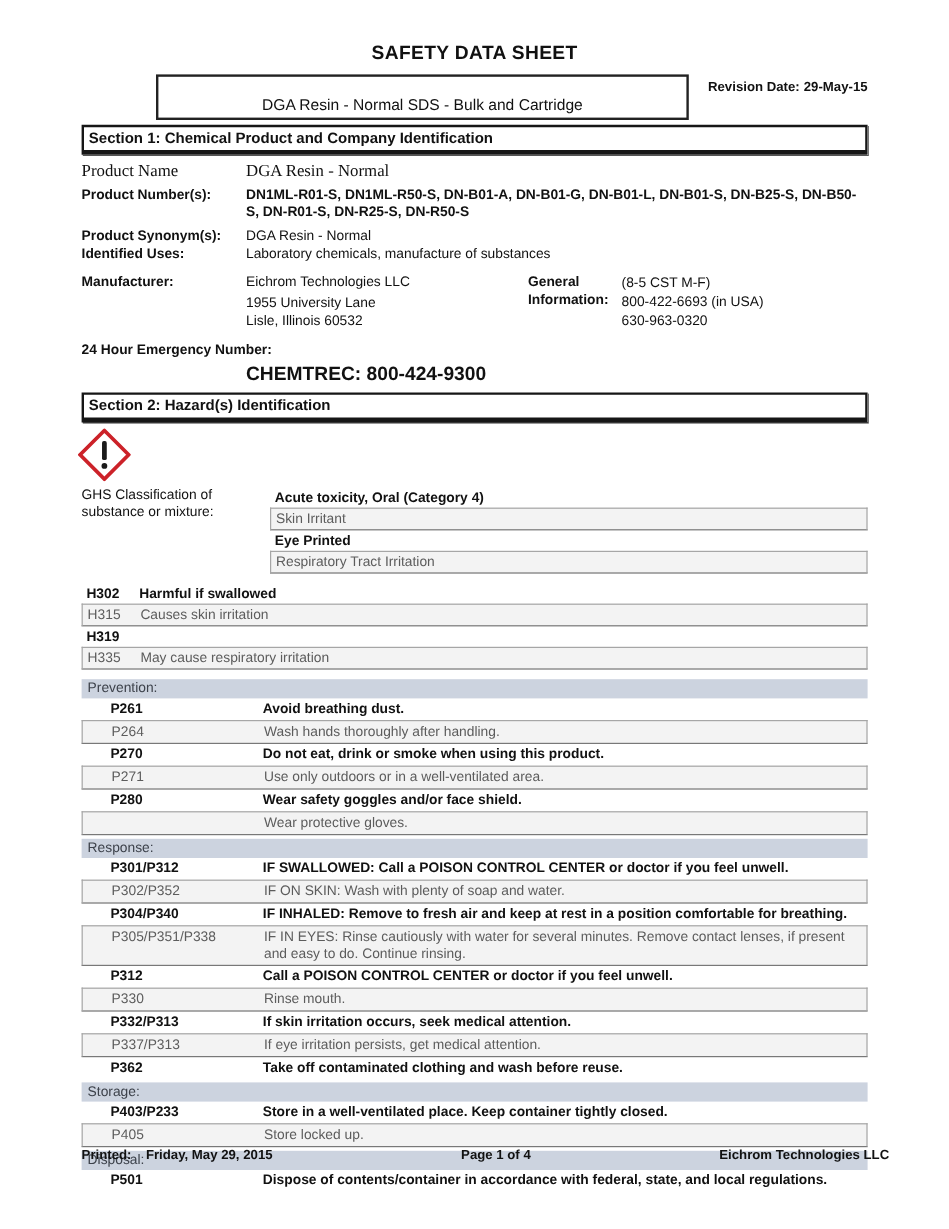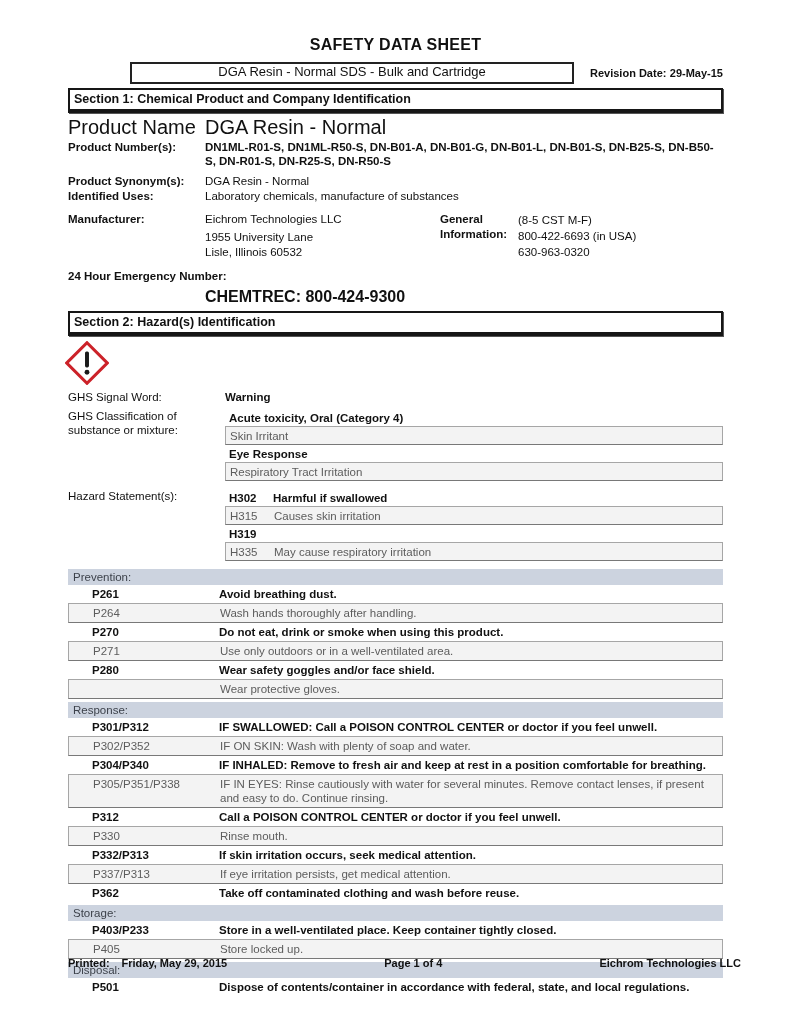--- a/index.html
+++ b/index.html
@@ -4,29 +4,29 @@
 <style>
   html,body{margin:0;padding:0;}
   body{width:791px;height:1024px;background:#ffffff;color:#111;
        font-family:"Liberation Sans",sans-serif;position:relative;overflow:hidden;}
   .content{padding:36px 68px 0 68px;}
 
   .sds-title{text-align:center;font-size:16px;font-weight:bold;letter-spacing:.3px;}
 
   .titlebar{display:flex;margin-top:8px;align-items:stretch;}
   .product-box{margin-left:62px;width:440px;border:2px solid #222;text-align:center;
-               font-size:13px;padding:0 0 3px;}
+               font-size:13px;padding:16px 0 3px;}
   .revision{flex:1;display:flex;justify-content:space-between;align-items:flex-start;
             padding:5px 0 0 16px;font-size:11px;font-weight:bold;}
 
   .section-box{margin-top:4px;border:2px solid #161616;border-bottom-width:4px;
                box-shadow:1px 1px 0 #555;font-weight:bold;font-size:12.5px;padding:2px 4px 3px;}
 
   .frow{display:flex;font-size:11.5px;margin-top:4px;line-height:14px;}
-  .frow.big{font-size:20px;margin-top:6px;line-height:17px;}
+  .frow.big{font-size:14px;margin-top:6px;line-height:17px;font-family:Liberation Serif, serif;}
   .flabel{width:137px;flex:none;font-weight:bold;}
   .frow.big .flabel{font-weight:normal;}
   .fvalue{flex:1;}
   .fvalue.semibold{font-weight:bold;}
 
   .mfr{display:flex;font-size:11.5px;margin-top:9px;line-height:15px;}
   .mfr-label{width:137px;flex:none;font-weight:bold;}
   .mfr-val{width:235px;flex:none;}
   .mfr-val .addr{margin-top:3px;}
   .gi-label{width:78px;flex:none;font-weight:bold;}
@@ -112,37 +112,32 @@
   <div class="emergency-number">CHEMTREC: 800-424-9300</div>
 
   <div class="section-box">Section 2:  Hazard(s) Identification</div>
 
   <svg class="pictogram" viewBox="0 0 100 100">
     <polygon points="50,4 96,50 50,96 4,50" fill="#ffffff" stroke="#cc2229" stroke-width="7" stroke-linejoin="miter"></polygon>
     <rect x="45.5" y="24" width="9" height="36" rx="3.5" fill="#1a1a1a"></rect>
     <circle cx="50" cy="71" r="5.5" fill="#1a1a1a"></circle>
   </svg>
 
-  <div class="s2row">
-    <div class="s2label">GHS Signal Word:</div>
-    <div class="bold">Warning</div>
-  </div>
 
   <div class="s2row">
     <div class="s2label">GHS Classification of substance or mixture:</div>
     <div class="listcol">
       <div class="lrow strong">Acute toxicity, Oral (Category 4)</div>
       <div class="lrow muted">Skin Irritant</div>
-      <div class="lrow strong">Eye Response</div>
+      <div class="lrow strong">Eye Printed</div>
       <div class="lrow muted">Respiratory Tract Irritation</div>
     </div>
   </div>
 
   <div class="s2row" style="margin-top:8px;">
-    <div class="s2label">Hazard Statement(s):</div>
     <div class="listcol">
       <div class="lrow strong">
         <span class="hcode">H302</span>
         <span class="htext">Harmful if swallowed</span>
       </div>
       <div class="lrow muted">
         <span class="hcode">H315</span>
         <span class="htext">Causes skin irritation</span>
       </div>
       <div class="lrow strong">

